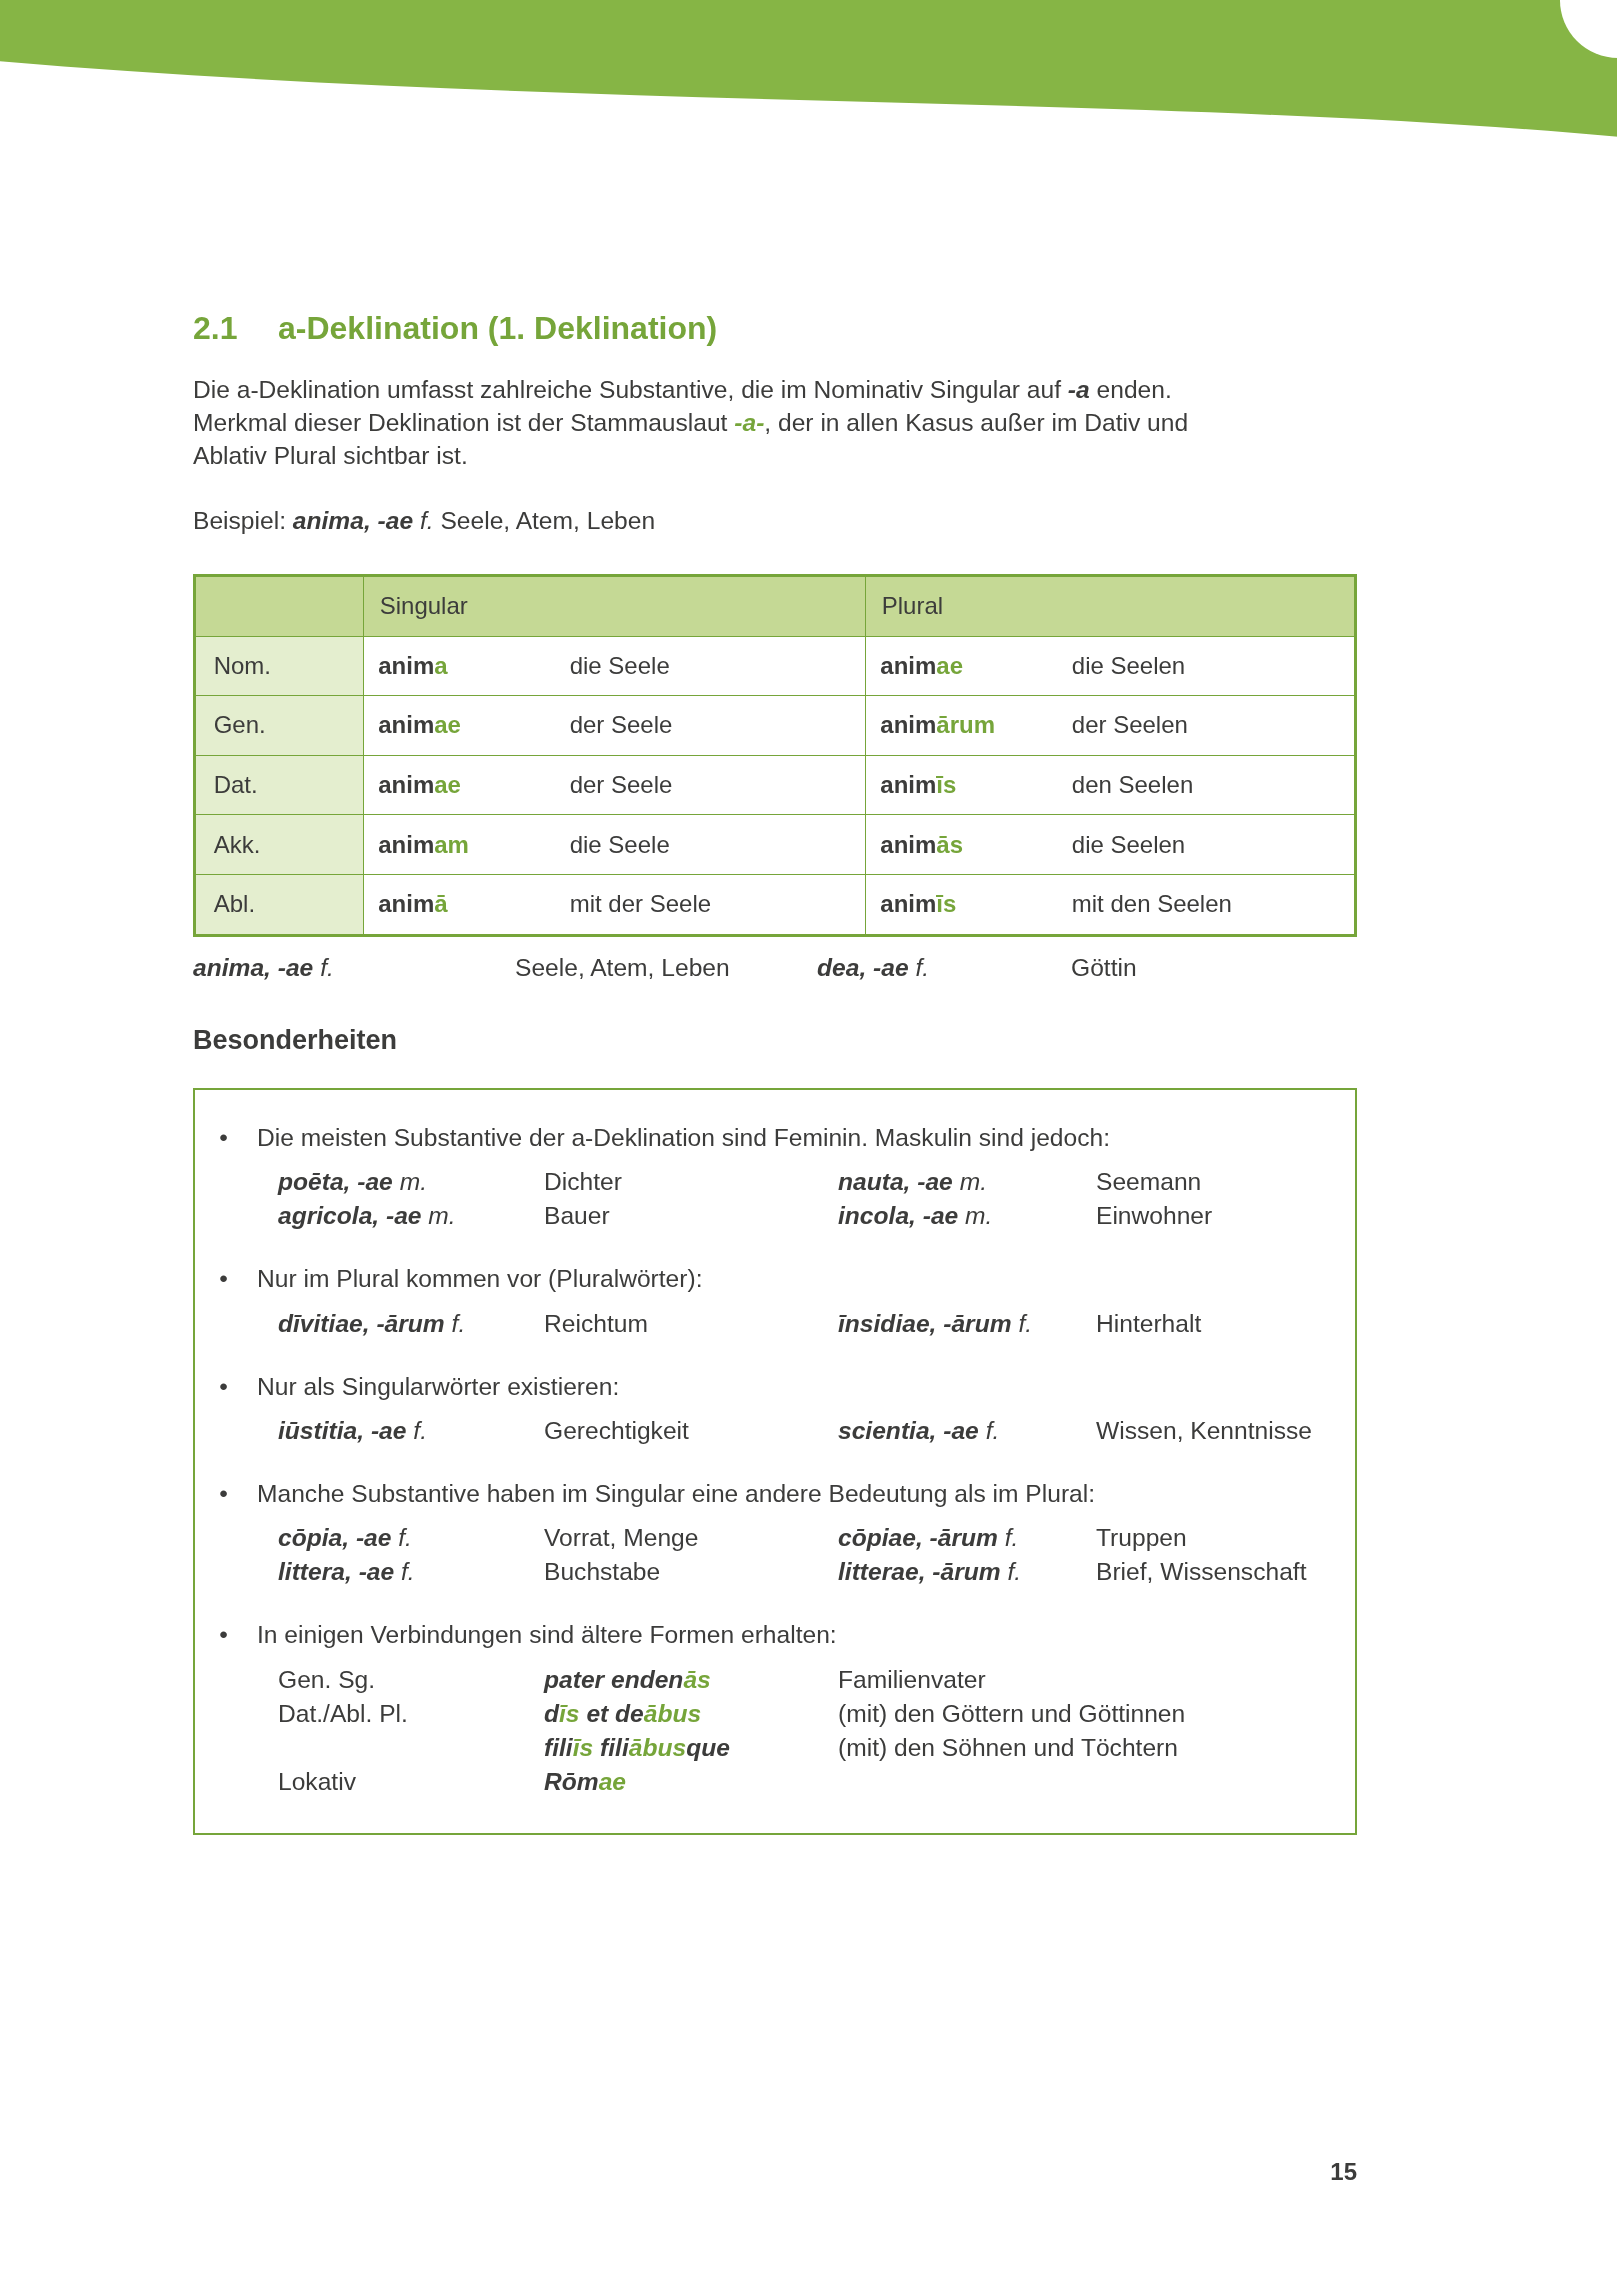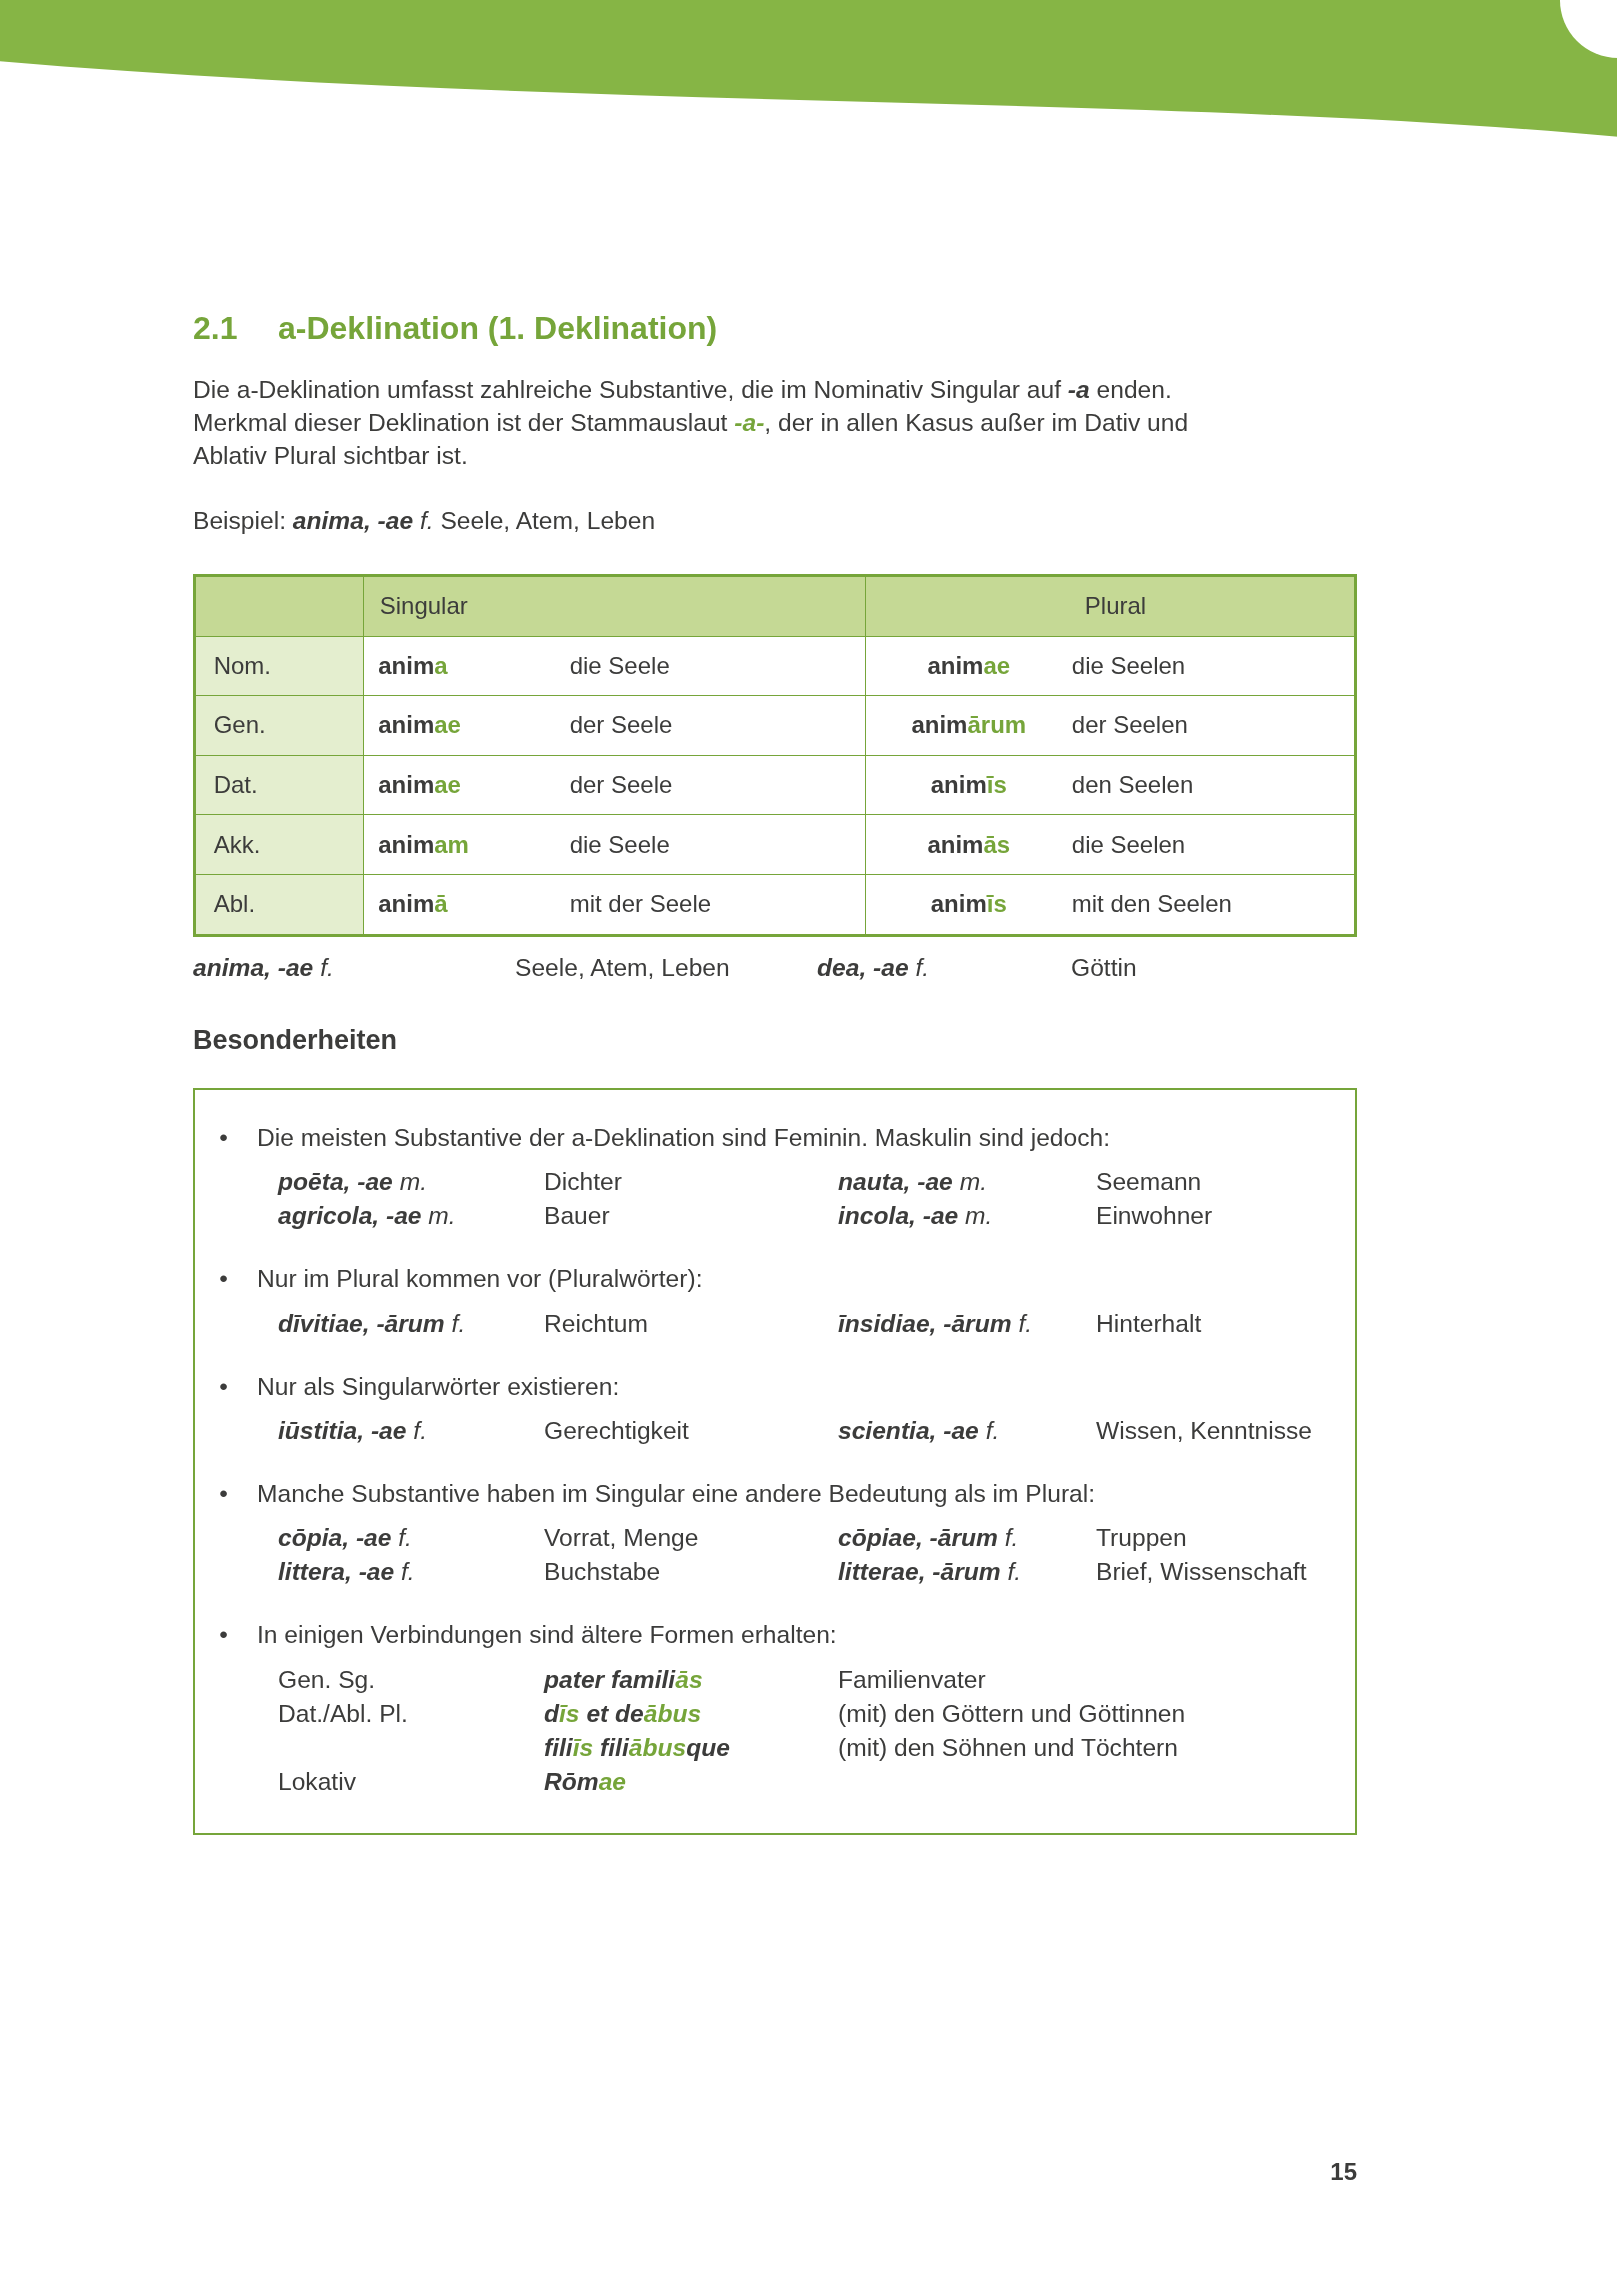--- a/index.html
+++ b/index.html
@@ -59,21 +59,21 @@
     font-weight:400;
     border-top:none;
     padding-left:16px;
   }
   table.decl td.case{
     background:var(--case-bg);
     border-right:1.6px solid var(--accent);
     padding-left:17.7px;
   }
   table.decl th.corner{border-right:1.6px solid var(--accent);}
-  table.decl td.sep, table.decl th.sep{border-left:1.6px solid var(--accent);text-align:center;}
+  table.decl td.sep, table.decl th.sep{border-left:1.6px solid var(--accent);}
   table.decl td.lat{font-weight:700;}
   table.decl td.de{padding-left:9.7px;}
 
   p.note{margin-top:42px;}
 
   .dict-line{
     margin-top:14.5px;
     display:grid;
     grid-template-columns:322px 302px 254px 1fr;
     font-size:24.6px;line-height:33px;
@@ -267,21 +267,21 @@
         </div>
       </div>
 
       <div class="bullet-block">
         <div class="bullet-line">
           <span class="bullet-mark">•</span>
           <span>In einigen Verbindungen sind ältere Formen erhalten:</span>
         </div>
         <div class="forms">
           <span>Gen. Sg.</span>
-          <span><span class="seg-bi">pater famili</span><span class="seg-gbi">ās</span></span>
+          <span><span class="seg-bi">pater enden</span><span class="seg-gbi">ās</span></span>
           <span>Familienvater</span>
           <span>Dat./Abl. Pl.</span>
           <span><span class="seg-bi">d</span><span class="seg-gbi">īs</span><span class="seg-bi"> et de</span><span class="seg-gbi">ābus</span></span>
           <span>(mit) den Göttern und Göttinnen</span>
           <span></span>
           <span><span class="seg-bi">fili</span><span class="seg-gbi">īs</span><span class="seg-bi"> fili</span><span class="seg-gbi">ābus</span><span class="seg-bi">que</span></span>
           <span>(mit) den Söhnen und Töchtern</span>
           <span>Lokativ</span>
           <span><span class="seg-bi">Rōm</span><span class="seg-gbi">ae</span></span>
         </div>

